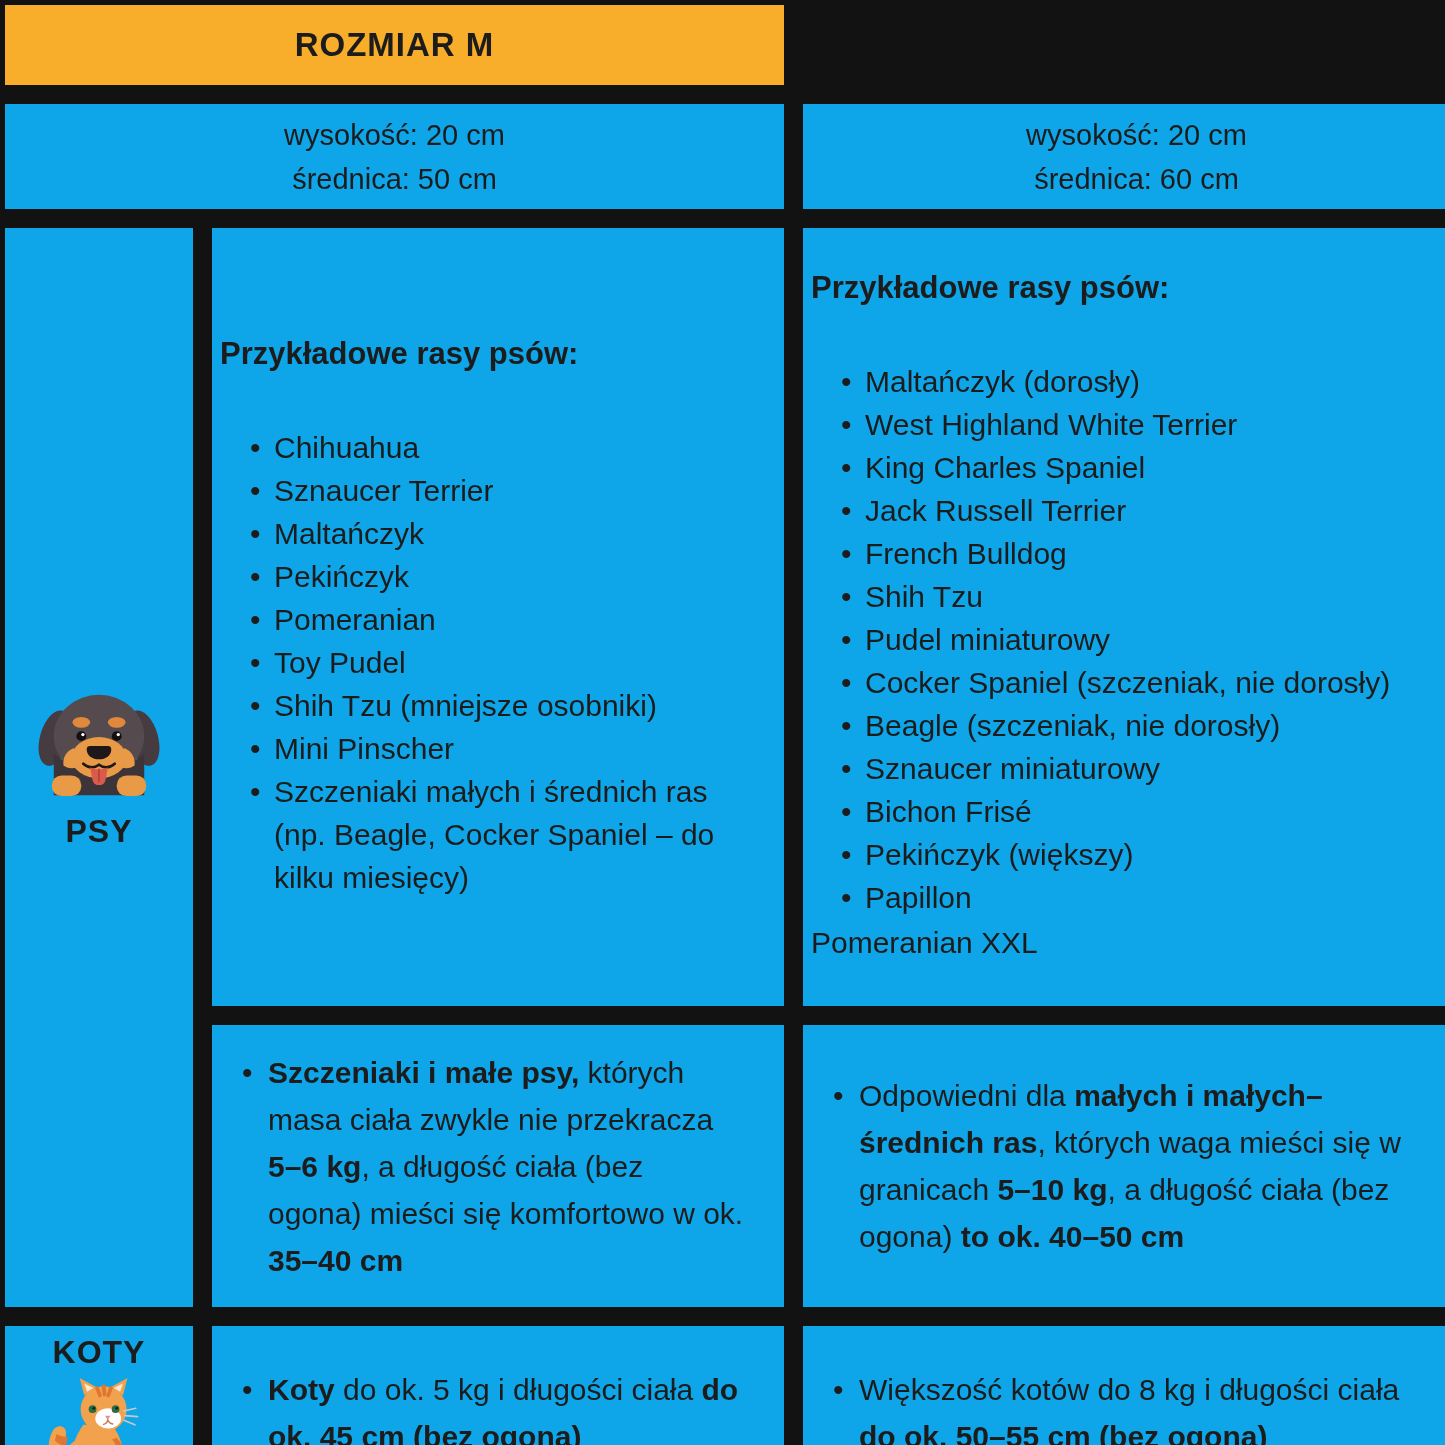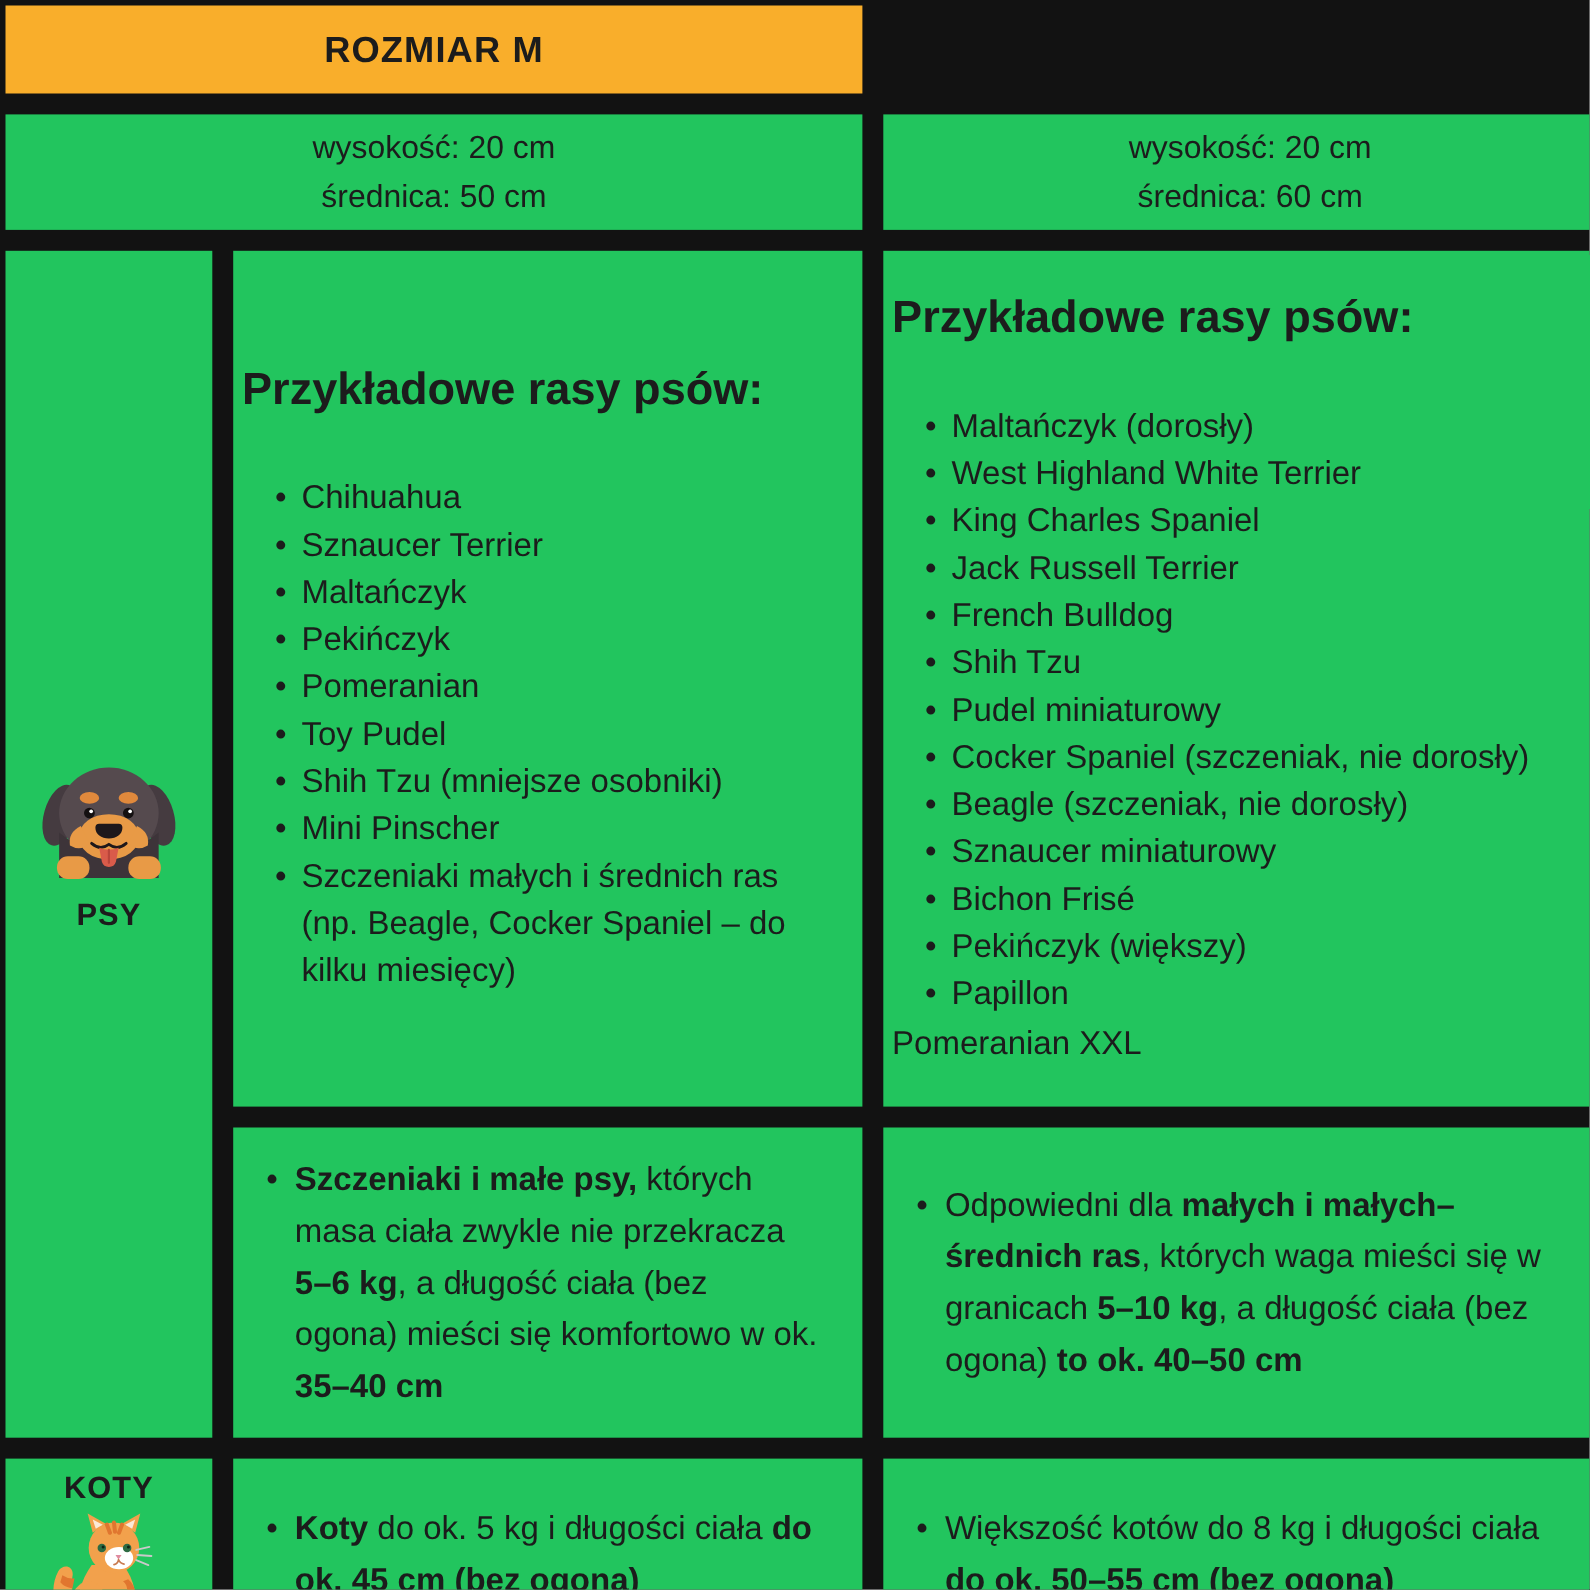--- a/index.html
+++ b/index.html
@@ -5,48 +5,48 @@
   html,body{margin:0;padding:0;background:#ffffff;}
   .table{
     width:1445px;height:1445px;box-sizing:border-box;
     display:grid;
     grid-template-columns:188px 572px 667px;
     grid-template-rows:80px 105px 778px 282px 174px;
     gap:19px;padding:5px;background:#121212;
     font-family:"Liberation Sans","DejaVu Sans",sans-serif;
     color:#1c1c1c;
   }
-  .cell{background:#22c55e;box-sizing:border-box;overflow:hidden;}
+  .cell{background:#0ea5e9;box-sizing:border-box;overflow:hidden;}
   .header-cell{
     background:#F9AE2B;
     display:flex;align-items:center;justify-content:center;
     font-weight:700;font-size:33px;letter-spacing:1px;
   }
   .span-2{grid-column:1 / 3;}
   .col3{grid-column:3;}
   .dims-cell{
     display:flex;flex-direction:column;align-items:center;justify-content:center;
     font-size:29px;line-height:44px;
   }
   .breeds-cell{
     display:flex;flex-direction:column;justify-content:center;
     padding:12px 24px 12px 8px;font-size:30px;
   }
-  .breeds-heading{font-weight:700;font-size:41px;margin:0 0 54px 0;}
+  .breeds-heading{font-weight:700;font-size:31px;margin:0 0 54px 0;}
   .breeds-list{list-style:none;margin:0;padding:0 0 0 28px;}
   .breeds-list li{position:relative;padding-left:26px;line-height:43px;}
   .breeds-list li::before{content:"\2022";position:absolute;left:2px;}
   .breeds-footer{line-height:43px;margin-top:2px;}
   .note-cell{display:flex;align-items:center;font-size:30px;line-height:47px;padding:10px 40px 10px 0;}
   .note-item{position:relative;padding-left:56px;}
   .note-item::before{content:"\2022";position:absolute;left:30px;}
   .b{font-weight:700;}
   .icon-cell{display:flex;flex-direction:column;align-items:center;justify-content:center;}
   .dogs-cell{grid-row:3 / 5;grid-column:1;}
-  .animal-label{font-weight:700;font-size:28px;letter-spacing:1px;}
+  .animal-label{font-weight:700;font-size:32px;letter-spacing:1px;}
   .dogs-cell .animal-label{margin-top:10px;}
   .cats-cell .animal-label{margin-bottom:6px;}
   svg{display:block;}
 </style>
 </head>
 <body>
 
 <div class="table">
 
   <div class="cell header-cell span-2">

